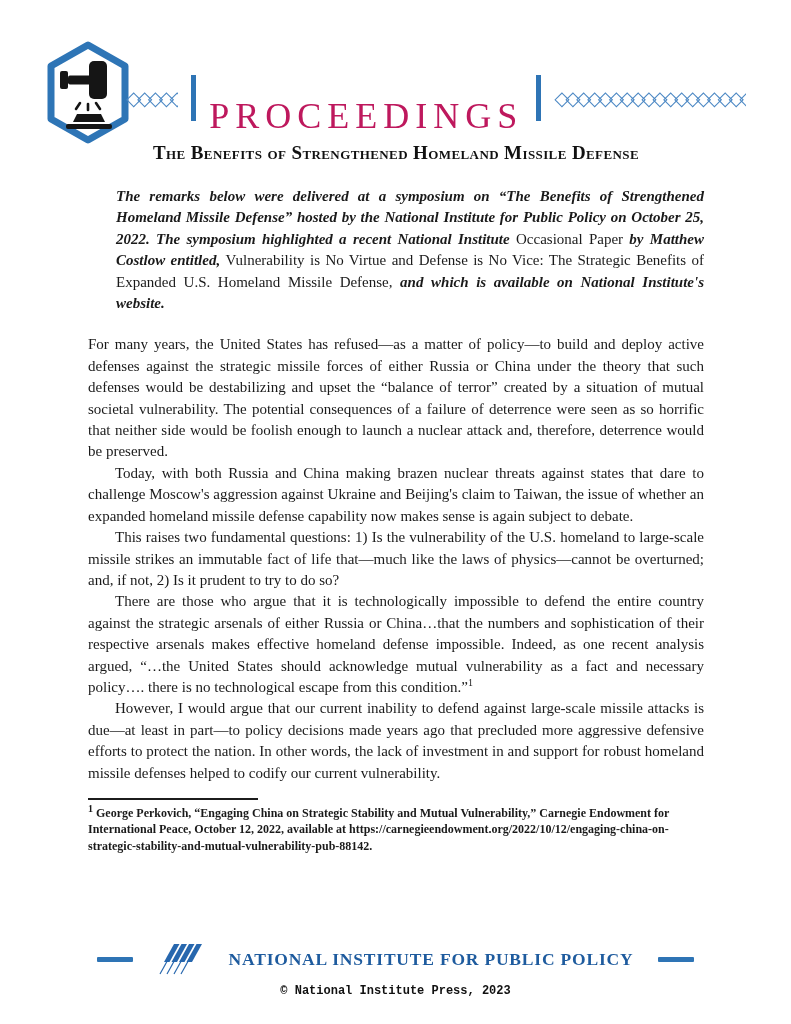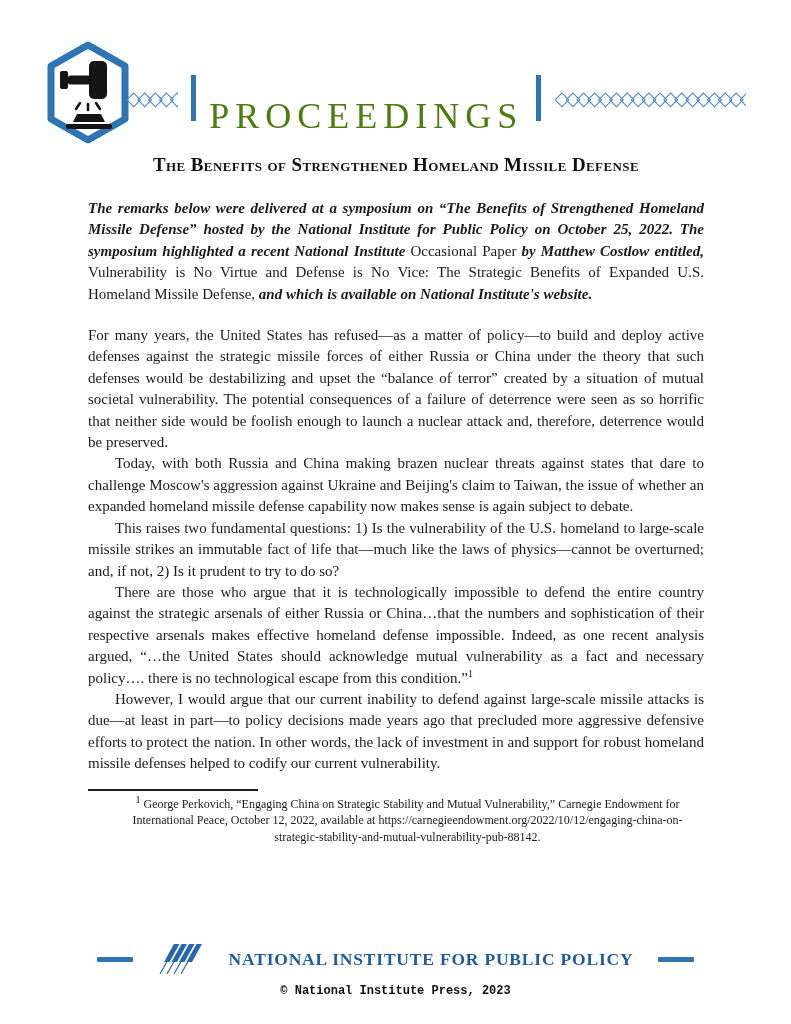--- a/index.html
+++ b/index.html
@@ -24,50 +24,50 @@
     font-size:20px;letter-spacing:-4.5px;
     color:#4c88c4;white-space:nowrap;overflow:hidden;
     line-height:1;
   }
   .v-bar{
     width:5px;height:46px;background:#2e74b5;
     flex:0 0 auto;margin:0 13px;
   }
   .masthead-title{
     font-family:"Liberation Serif", serif;
-    font-size:36px;letter-spacing:6px;color:#4d7c0f;
+    font-size:36px;letter-spacing:6px;color:#be185d;
     white-space:nowrap;line-height:1;padding-bottom:4px;margin-top:40px;
   }
   
   .content{
     position:absolute;left:88px;top:138px;width:616px;
   }
   .article-title{
-    margin:16px;text-align:center;
+    margin:4px;text-align:center;
     font-size:19px;font-weight:bold;
     font-variant:small-caps;
     letter-spacing:0.4px;color:#111;
   }
   p{margin:0;text-align:justify;font-size:15px;line-height:21.4px;}
-  .intro{margin-top:22px;font-weight:bold;font-style:italic;}
+  .intro{margin-top:22px;font-weight:bold;font-style:italic;margin-left:28px;}
   .intro .upright{font-style:normal;font-weight:normal;}
   .speaker{margin-top:20px;}
   .speaker-name{font-weight:bold;font-style:normal;text-align:left;}
   .speaker-bio{font-weight:bold;font-style:italic;}
   .body-p{margin:0;}
   .first-body{margin-top:20px;}
   .indent{text-indent:27px;}
   sup{font-size:10px;line-height:0;vertical-align:super;}
   .footnote-sep{
     margin-top:14px;width:170px;height:0;
     border-top:2px solid #1c1c1c;
   }
   .footnote{
     margin-top:5px;font-size:12px;line-height:16.5px;
-    text-align:center;font-weight:normal;margin-left:23px;
+    text-align:left;font-weight:bold;
   }
   
   .footer-row{
     position:absolute;left:0;top:938px;width:791px;height:42px;
     display:flex;align-items:center;justify-content:center;gap:25px;
   }
   .footer-dash{width:36px;height:5px;background:#2e74b5;border-radius:1px;flex:0 0 auto;}
   .footer-org{
     font-family:"Liberation Serif", serif;
     font-size:17.5px;font-weight:bold;color:#1e5b9e;

